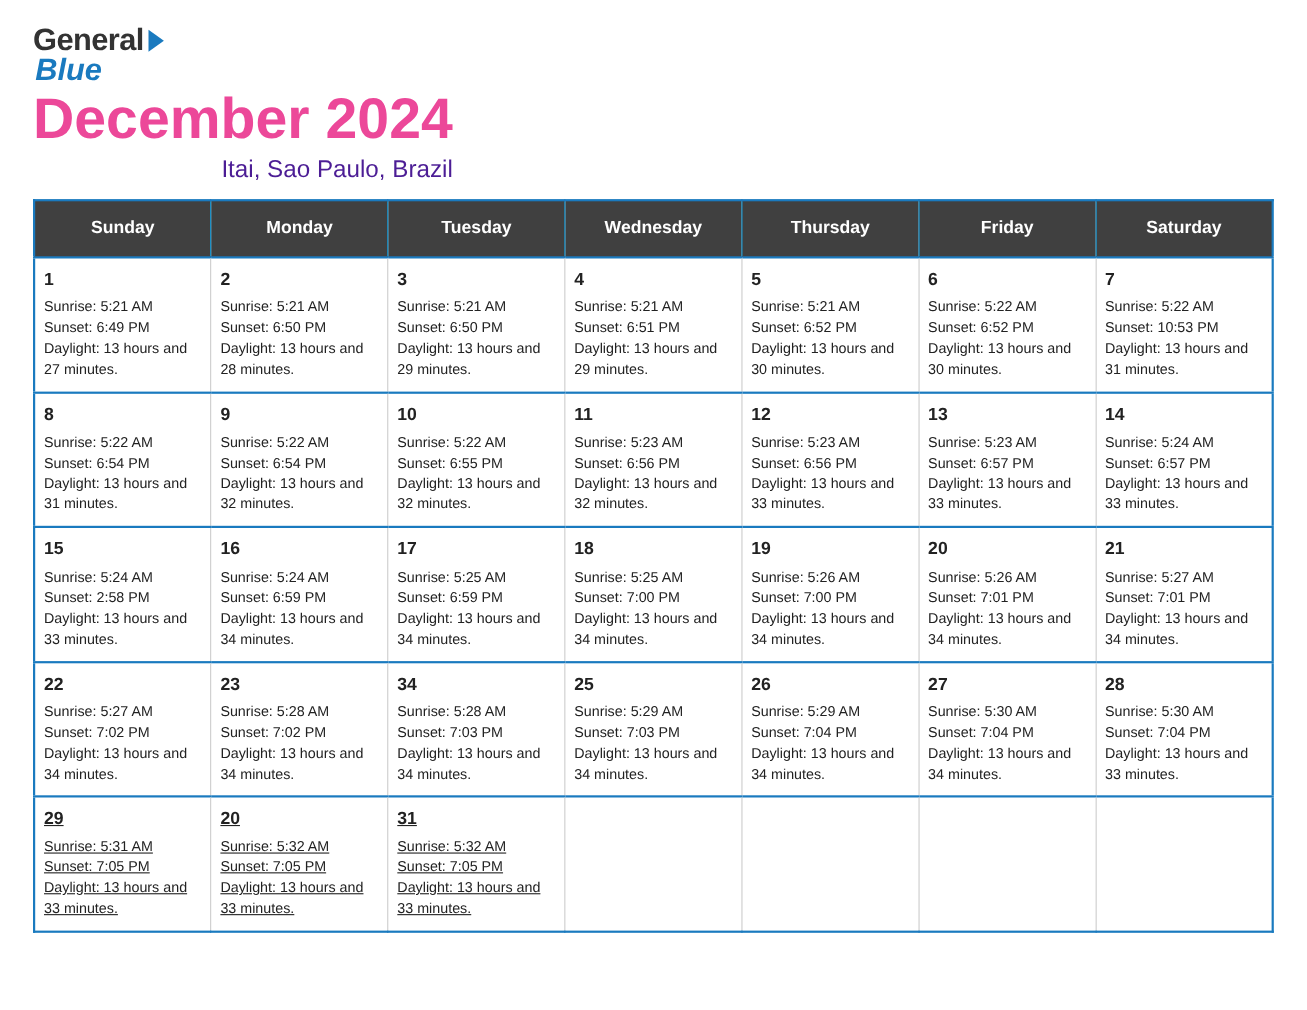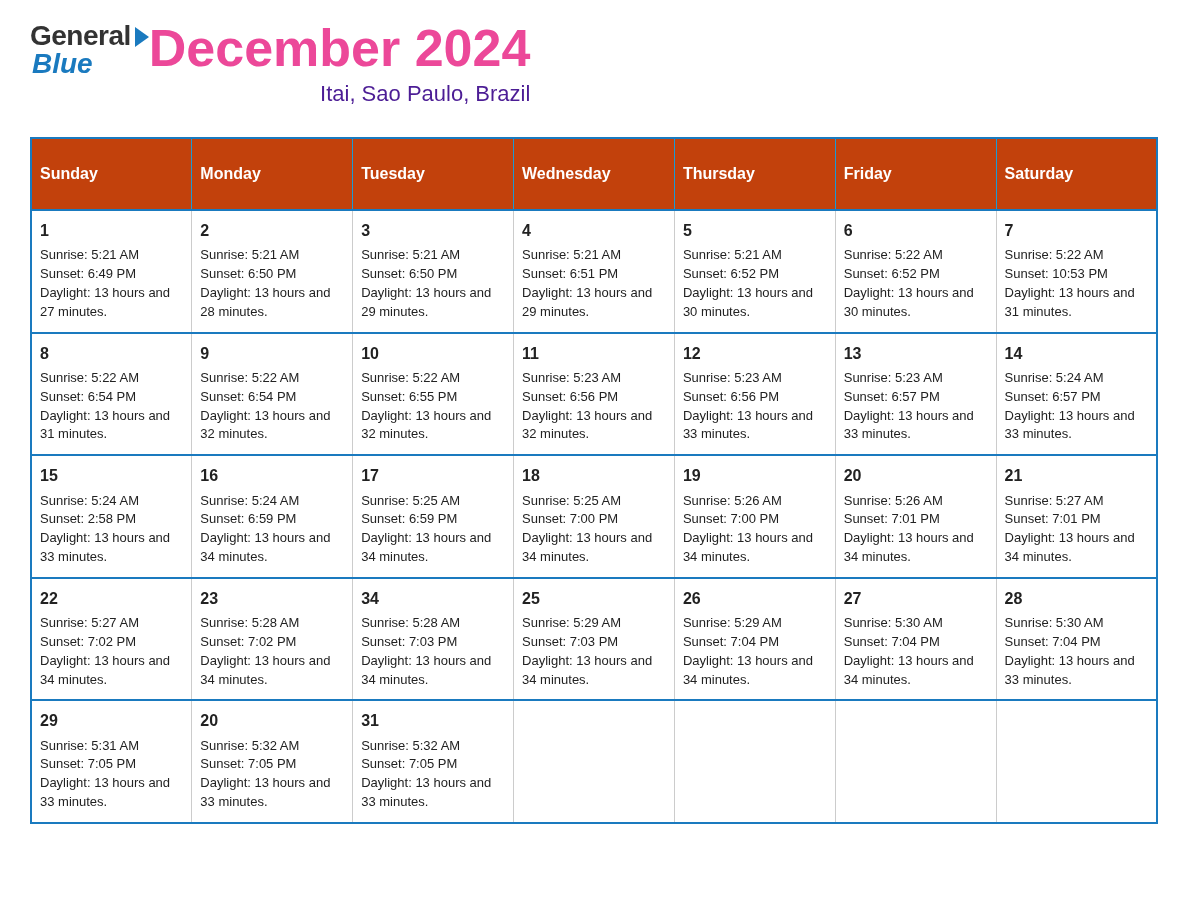--- a/index.html
+++ b/index.html
@@ -5,23 +5,24 @@
     * { margin: 0; padding: 0; box-sizing: border-box; }
     body {
       font-family: Arial, sans-serif;
       background: #fff;
       width: 1188px;
       min-height: 918px;
       padding: 20px 30px;
     }
     .header {
       display: flex;
-      justify-content: flex-start;
+      justify-content: space-between;
       align-items: flex-start;
-      margin-bottom: 30px;
+      margin-bottom: 14px;
+      flex-direction: column;
     }
     .logo {
       display: flex;
       flex-direction: column;
       align-items: flex-start;
     }
     .logo-top {
       display: flex;
       align-items: center;
     }
@@ -61,26 +62,26 @@
       font-size: 22px;
       color: #4c1d95;
       margin-top: 4px;
     }
     .calendar {
       width: 100%;
       border-collapse: collapse;
       border: 2px solid #1a7abf;
     }
     .calendar th {
-      background-color: #c2410c;
+      background-color: #404040;
       color: #fff;
       font-size: 16px;
       font-weight: bold;
-      padding: 26px 8px;
-      text-align: left;
+      padding: 16px 8px;
+      text-align: center;
       border-right: 1px solid #1a9ad4;
     }
     .calendar th:last-child { border-right: none; }
     .calendar td {
       vertical-align: top;
       padding: 8px 8px 10px 8px;
       border-top: 2px solid #1a7abf;
       border-right: 1px solid #ccc;
       font-size: 13px;
       color: #222;
@@ -90,20 +91,21 @@
     .calendar td:last-child { border-right: none; }
     .calendar td.empty { background: #fff; }
     .day-num {
       font-size: 16px;
       font-weight: bold;
       display: block;
       margin-bottom: 4px;
     }
     .row-last td {
       border-bottom: none;
+      text-decoration: underline;
     }
   </style>
 </head>
 <body>
 
 <div class="header">
   <div class="logo">
     <div class="logo-top">
       <span class="logo-general">General</span>
       <div class="logo-arrow"></div>

